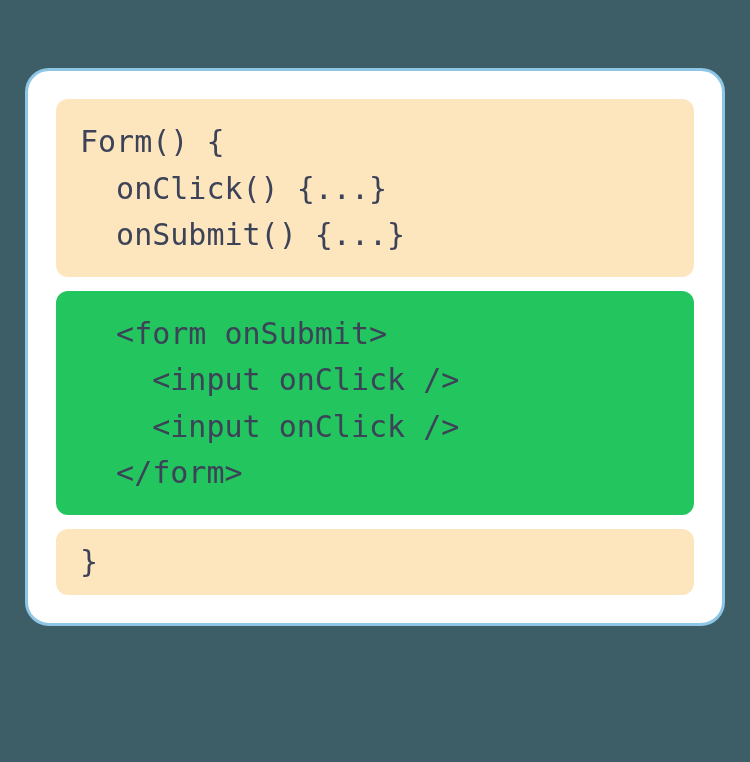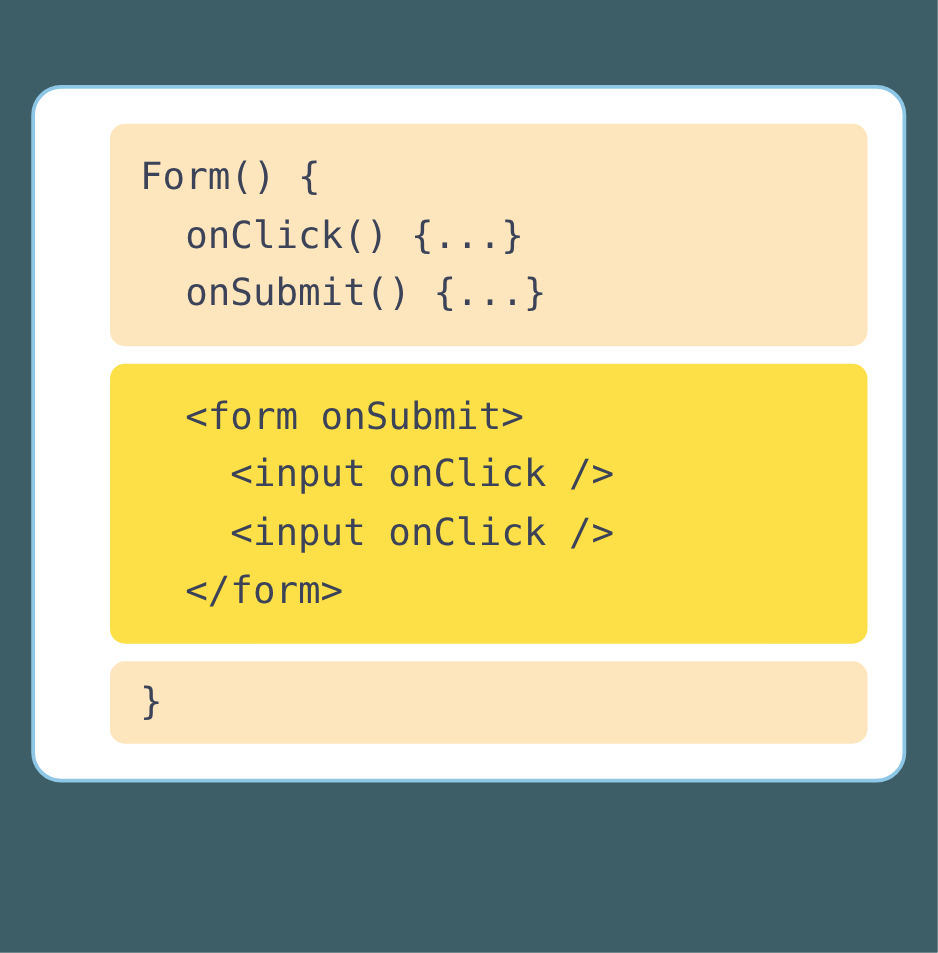--- a/index.html
+++ b/index.html
@@ -26,24 +26,23 @@
     gap: 14px;
   }
   .block {
     border-radius: 12px;
     padding: 20px 24px 18px 24px;
     font-size: 30px;
     line-height: 1.55;
     color: #3c4257;
     white-space: pre;
     font-weight: 400;
-    margin-left: 32px;
   }
   .block-orange { background: #fde6bd; }
-  .block-purple { background: #fde047; }
+  .block-purple { background: #22c55e; }
   .block-close {
     background: #fde6bd;
     padding-top: 10px;
     padding-bottom: 10px;
   }
 </style>
 </head>
 <body>
 
 <div class="card">

